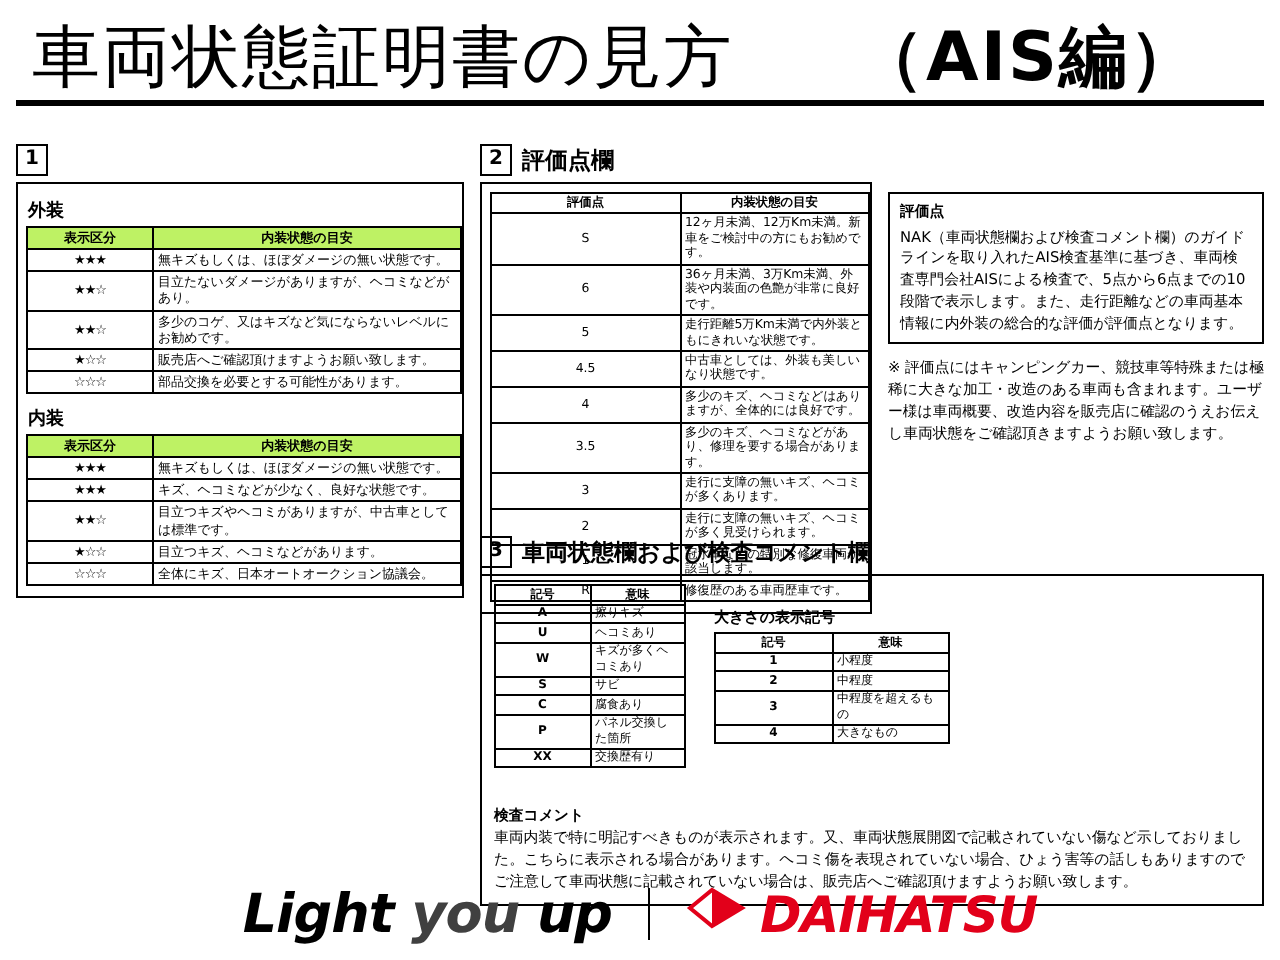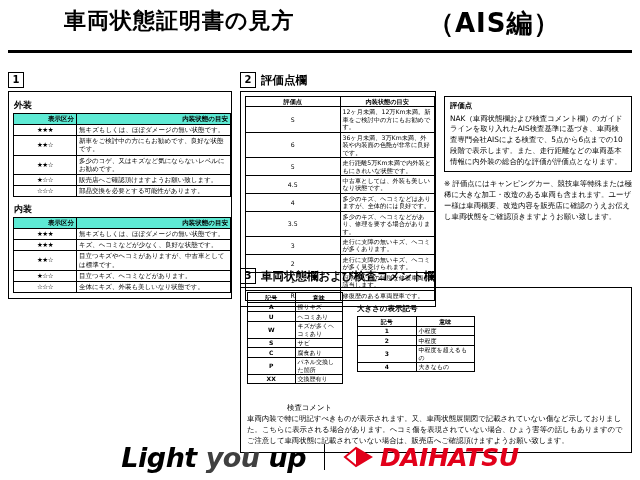--- a/index.html
+++ b/index.html
@@ -15,25 +15,25 @@
 
   
   .header{
     position:relative;
     height:50px;
     border-bottom:3px solid #000;
     margin:0 8px;
   }
   .header .title{
     position:absolute;left:8px;top:6px;
-    font-size:22px;font-weight:bold;letter-spacing:1px;margin-left:48px;
+    font-size:34px;font-weight:normal;letter-spacing:1px;
   }
   .header .subtitle{
     position:absolute;left:420px;top:6px;
-    font-size:26px;font-weight:bold;letter-spacing:1px;
+    font-size:34px;font-weight:bold;letter-spacing:1px;
   }
 
   .company{
     position:absolute;left:12px;top:56px;
     font-size:12px;font-weight:bold;
   }
 
   
   .sec-head{display:flex;align-items:center;gap:5px;}
   .numbox{
@@ -55,21 +55,21 @@
   table.grid{
     border-collapse:collapse;width:100%;table-layout:fixed;
   }
   table.grid th, table.grid td{
     border:1px solid #000;
     font-size:6.5px;
     padding:1px 2px;
     line-height:1.25;
     vertical-align:middle;
   }
-  table.grid th{font-weight:bold;text-align:right;background:#5eead4;}
+  table.grid th{font-weight:bold;text-align:center;background:#bef264;}
   .c-star{text-align:center;white-space:nowrap;font-size:7px;letter-spacing:-0.5px;}
   .col-a{width:58px;}
   .col-b{width:auto;}
 
   
   .mid{
     position:absolute;left:240px;top:72px;width:196px;
   }
   table.pt{border-collapse:collapse;width:100%;table-layout:fixed;}
   table.pt th,table.pt td{
@@ -107,34 +107,34 @@
   }
   table.sym th{font-weight:bold;text-align:center;}
   table.sym td.k{text-align:center;width:20px;font-weight:bold;}
   .sym-l{width:96px;}
   .sym-r{width:118px;}
   .r-label{font-size:7.5px;font-weight:bold;margin-bottom:2px;}
   .comment-note{
     position:absolute;left:6px;bottom:6px;width:376px;
     font-size:7.4px;line-height:1.5;
   }
-  .comment-note .cn-title{font-weight:normal;margin-left:40px;}
+  .comment-note .cn-title{font-weight:bold;}
 
   
   .footer{
     position:absolute;left:0;bottom:0;width:640px;height:46px;
     display:flex;align-items:center;justify-content:center;gap:18px;
   }
   .logo-light{
     font-size:27px;font-weight:bold;font-style:italic;letter-spacing:-0.5px;
   }
   .logo-light .you{color:#404040;}
   .divider-v{width:1px;height:26px;background:#000;}
   .daihatsu{
-    display:flex;align-items:center;gap:7px;
+    display:flex;align-items:flex-start;gap:7px;
   }
   .d-mark{
     width:30px;height:22px;position:relative;
   }
   .d-mark svg{display:block;}
   .d-word{
     font-size:25px;font-weight:bold;color:#e2001a;letter-spacing:-0.5px;font-style:italic;
   }
 </style>
 </head>
@@ -159,21 +159,21 @@
             <tr>
           <th class="col-a">表示区分</th>
           <th class="col-b">内装状態の目安</th>
         </tr>
         <tr>
           <td class="c-star">★★★</td>
           <td>無キズもしくは、ほぼダメージの無い状態です。</td>
         </tr>
         <tr>
           <td class="c-star">★★☆</td>
-          <td>新車をご検討中の方にもお勧めです、良好な状態です。</td>
+          <td>目立たないダメージがありますが、ヘコミなどがあり。</td>
         </tr>
         <tr>
           <td class="c-star">★★☆</td>
           <td>多少のコゲ、又はキズなど気にならないレベルにお勧めです。</td>
         </tr>
         <tr>
           <td class="c-star">★☆☆</td>
           <td>販売店へご確認頂けますようお願い致します。</td>
         </tr>
         <tr>
@@ -201,21 +201,21 @@
         <tr>
           <td class="c-star">★★☆</td>
           <td>目立つキズやヘコミがありますが、中古車としては標準です。</td>
         </tr>
         <tr>
           <td class="c-star">★☆☆</td>
           <td>目立つキズ、ヘコミなどがあります。</td>
         </tr>
         <tr>
           <td class="c-star">☆☆☆</td>
-          <td>全体にキズ、外装も美しいなり状態です。</td>
+          <td>全体にキズ、日本オートオークション協議会。</td>
         </tr>
       </tbody>
         </table>
     </div>
   </div>
 
   <div class="mid">
     <div class="sec-head">
       <div class="numbox">2</div>
       <div class="sec-title">評価点欄</div>

